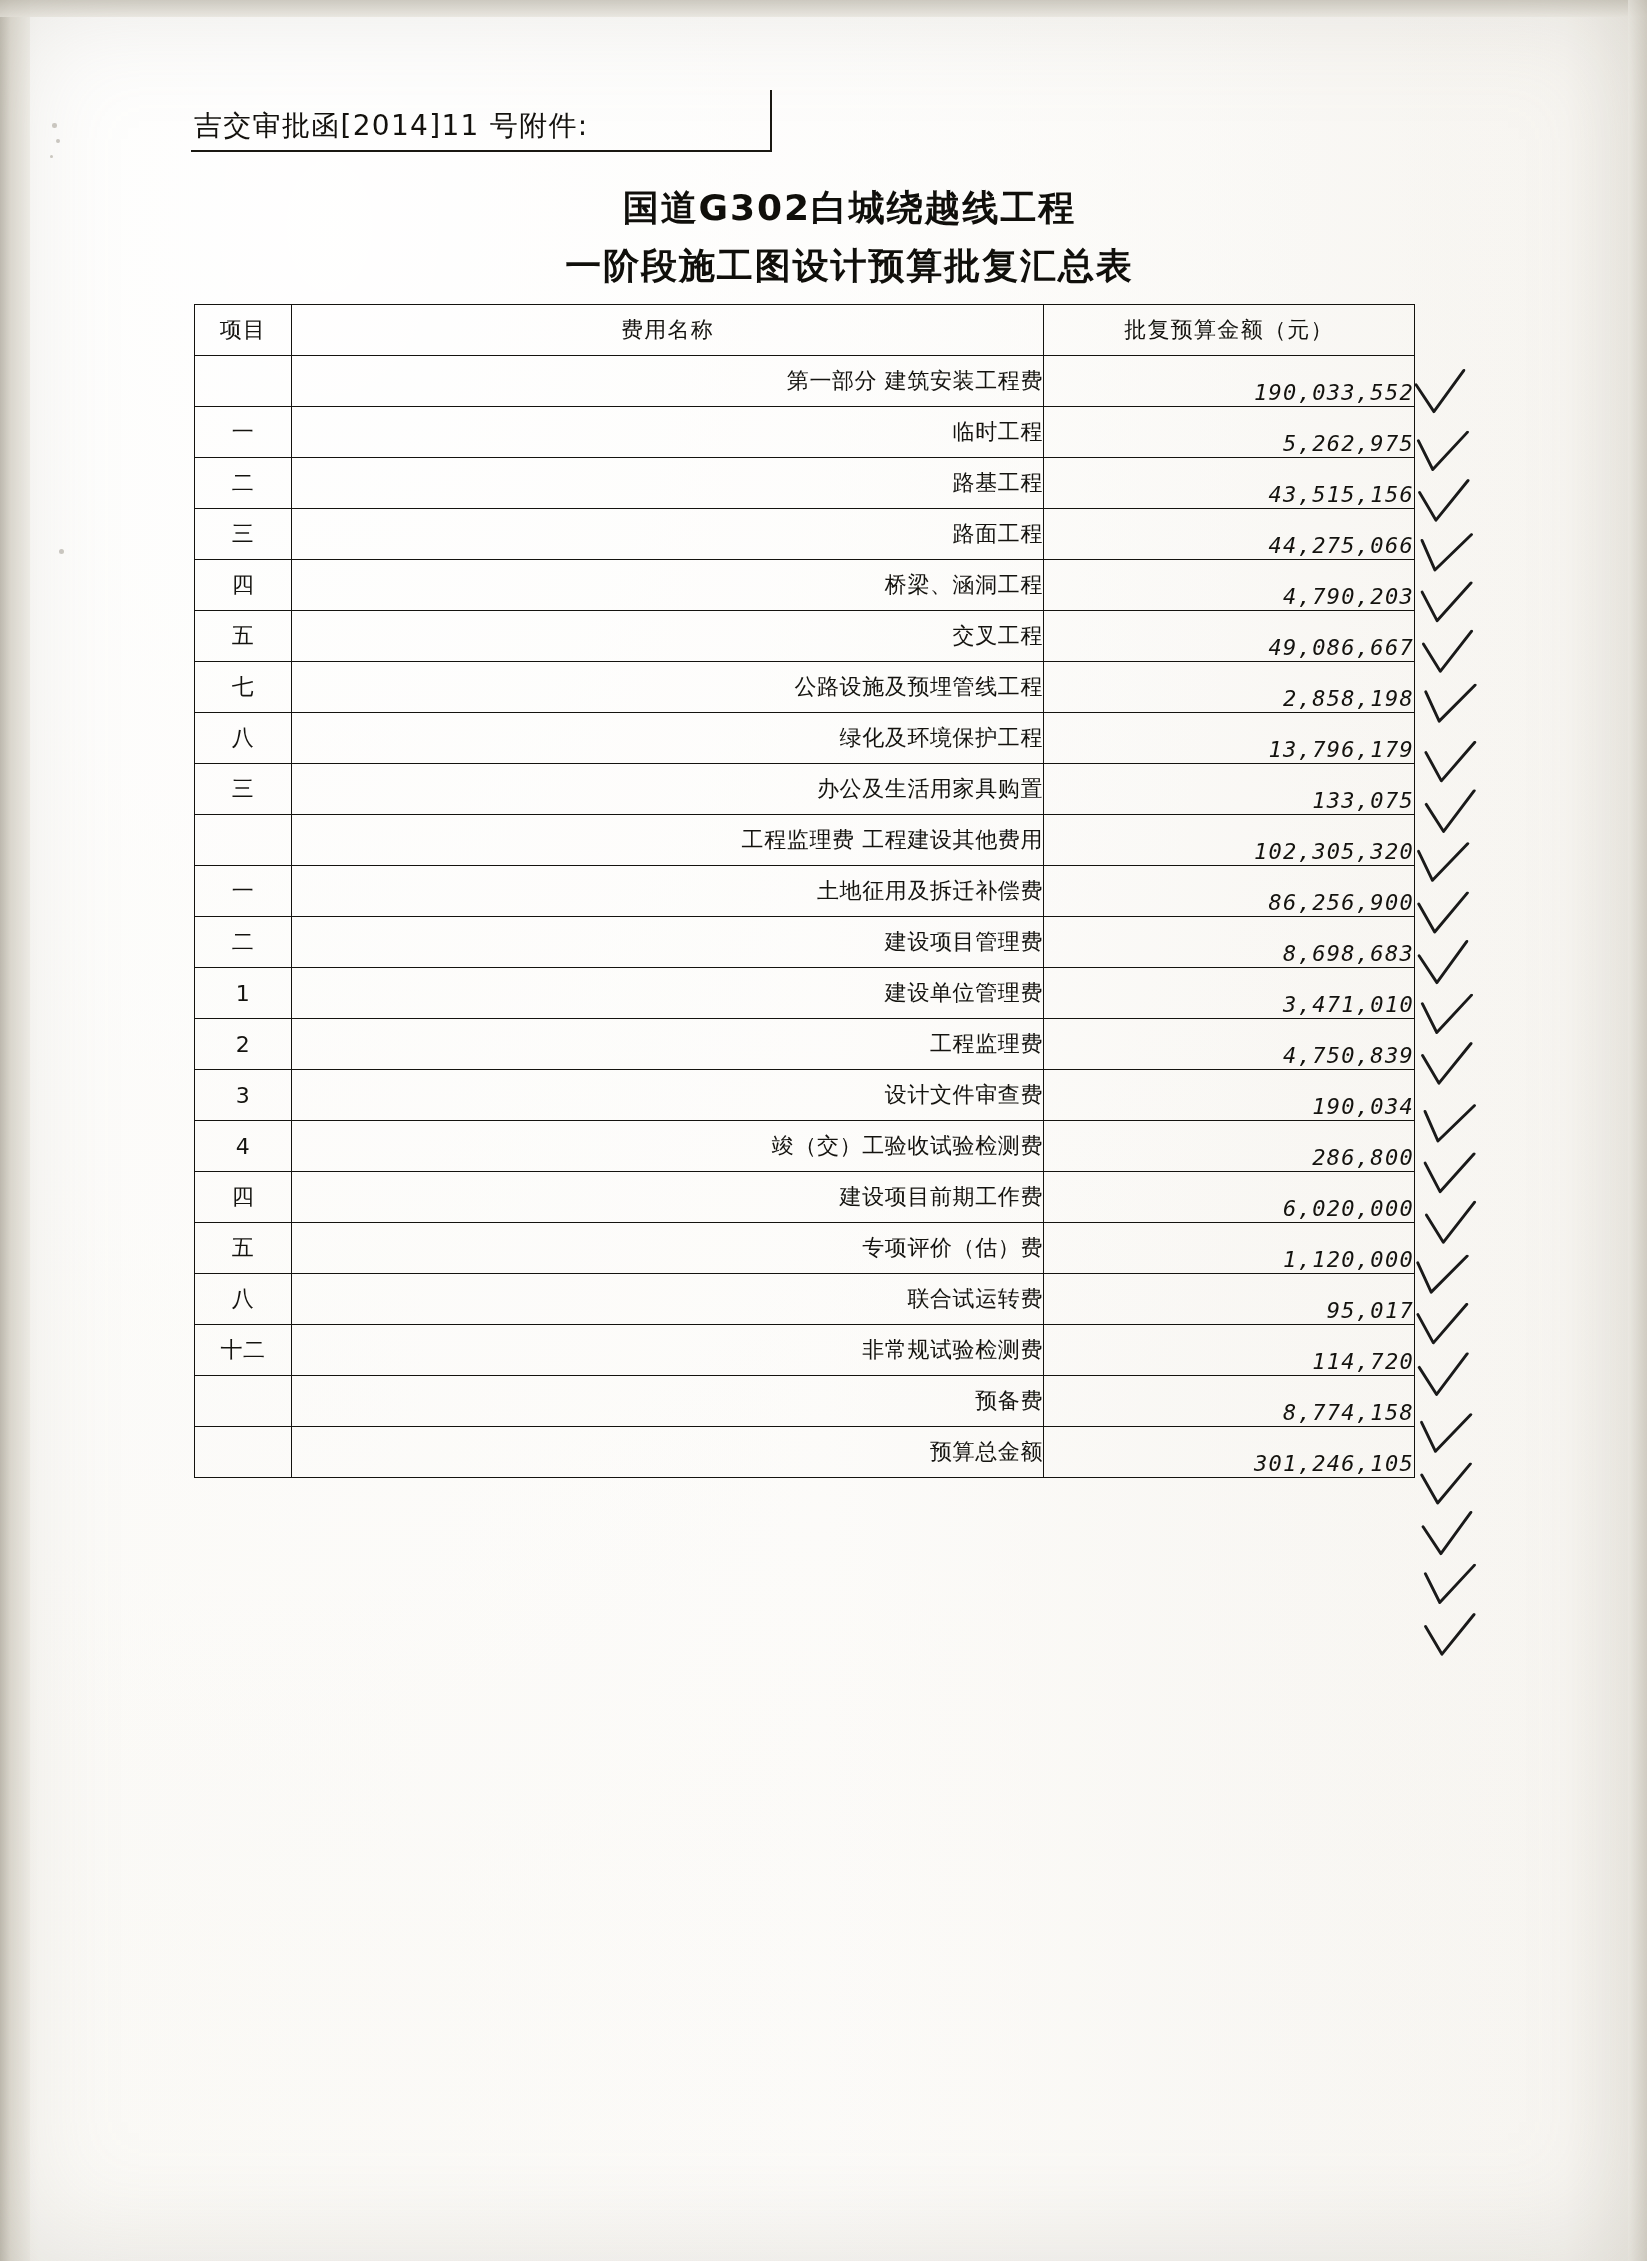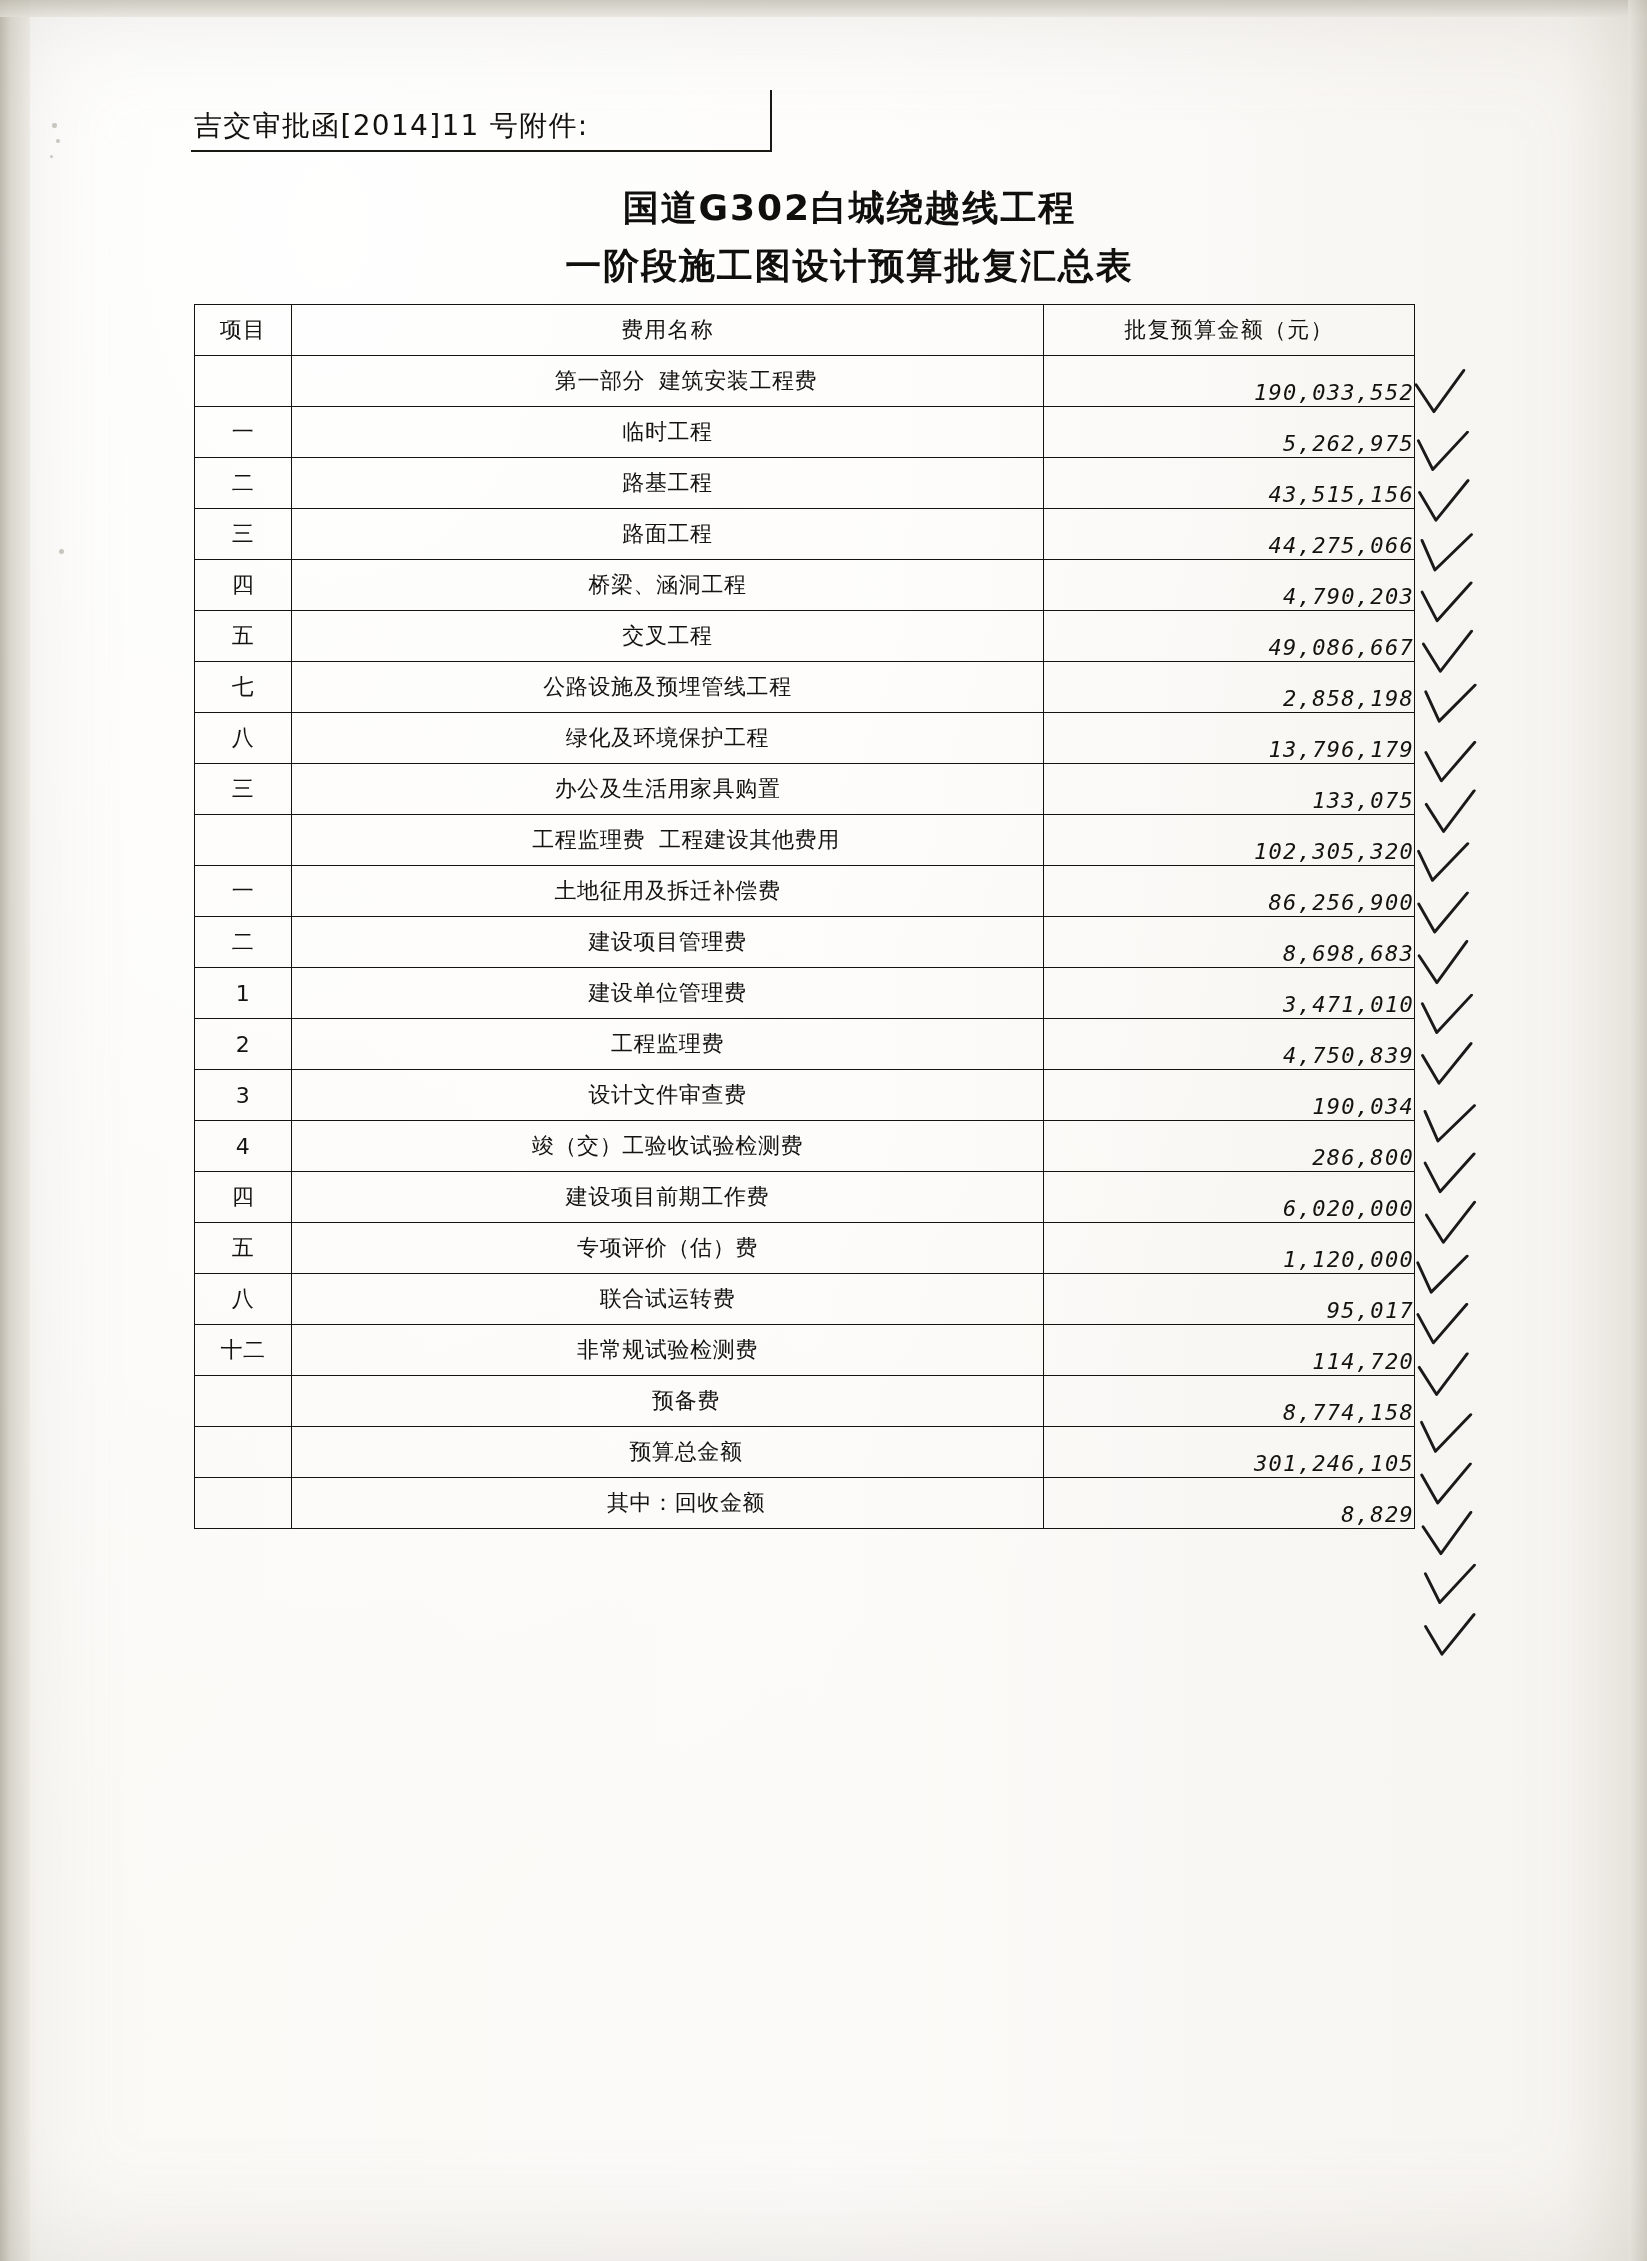--- a/index.html
+++ b/index.html
@@ -123,26 +123,25 @@
     height: 59px;
     letter-spacing: 1.3px;
     margin-left: 36px;
   }
   .cell-no {
     text-align: center;
     font-size: 22px;
     letter-spacing: 0.6px;
   }
   .cell-name {
-    text-align: center;
+    text-align: right;
     padding-left: 17px;
     font-size: 23px;
     letter-spacing: 0.6px;
     white-space: nowrap;
-    font-family: Liberation Mono, monospace;
   }
   .cell-name .indent {
     display: inline-block;
     width: 37px;
   }
   .cell-amt {
     text-align: right;
     padding-right: 14px;
     font-family: "DejaVu Sans Mono", monospace;
     font-size: 21px;
@@ -312,25 +311,20 @@
         <tr>
           <td class="cell-no"></td>
           <td class="cell-name"><span class="indent"></span><span>预备费</span></td>
           <td class="cell-amt">8,774,158</td>
         </tr>
         <tr>
           <td class="cell-no"></td>
           <td class="cell-name"><span class="indent"></span><span>预算总金额</span></td>
           <td class="cell-amt">301,246,105</td>
         </tr>
-        <tr>
-          <td class="cell-no"></td>
-          <td class="cell-name"><span class="indent"></span><span>其中：回收金额</span></td>
-          <td class="cell-amt">8,829</td>
-        </tr>
       </tbody>
   </table>
 
   <div class="checks" id="checks">
       <div class="check" style="top: 67px; left: 0px; transform: rotate(-5deg);">
         <svg width="56" height="45" viewBox="0 0 86 70">
           <path d="M4 18 L28 62 L80 2" fill="none" stroke="#1a1a1a" stroke-width="4.5" stroke-linecap="round" stroke-linejoin="round"></path>
         </svg>
       </div>
       <div class="check" style="top: 126px; left: 1.3px; transform: rotate(2deg);">

